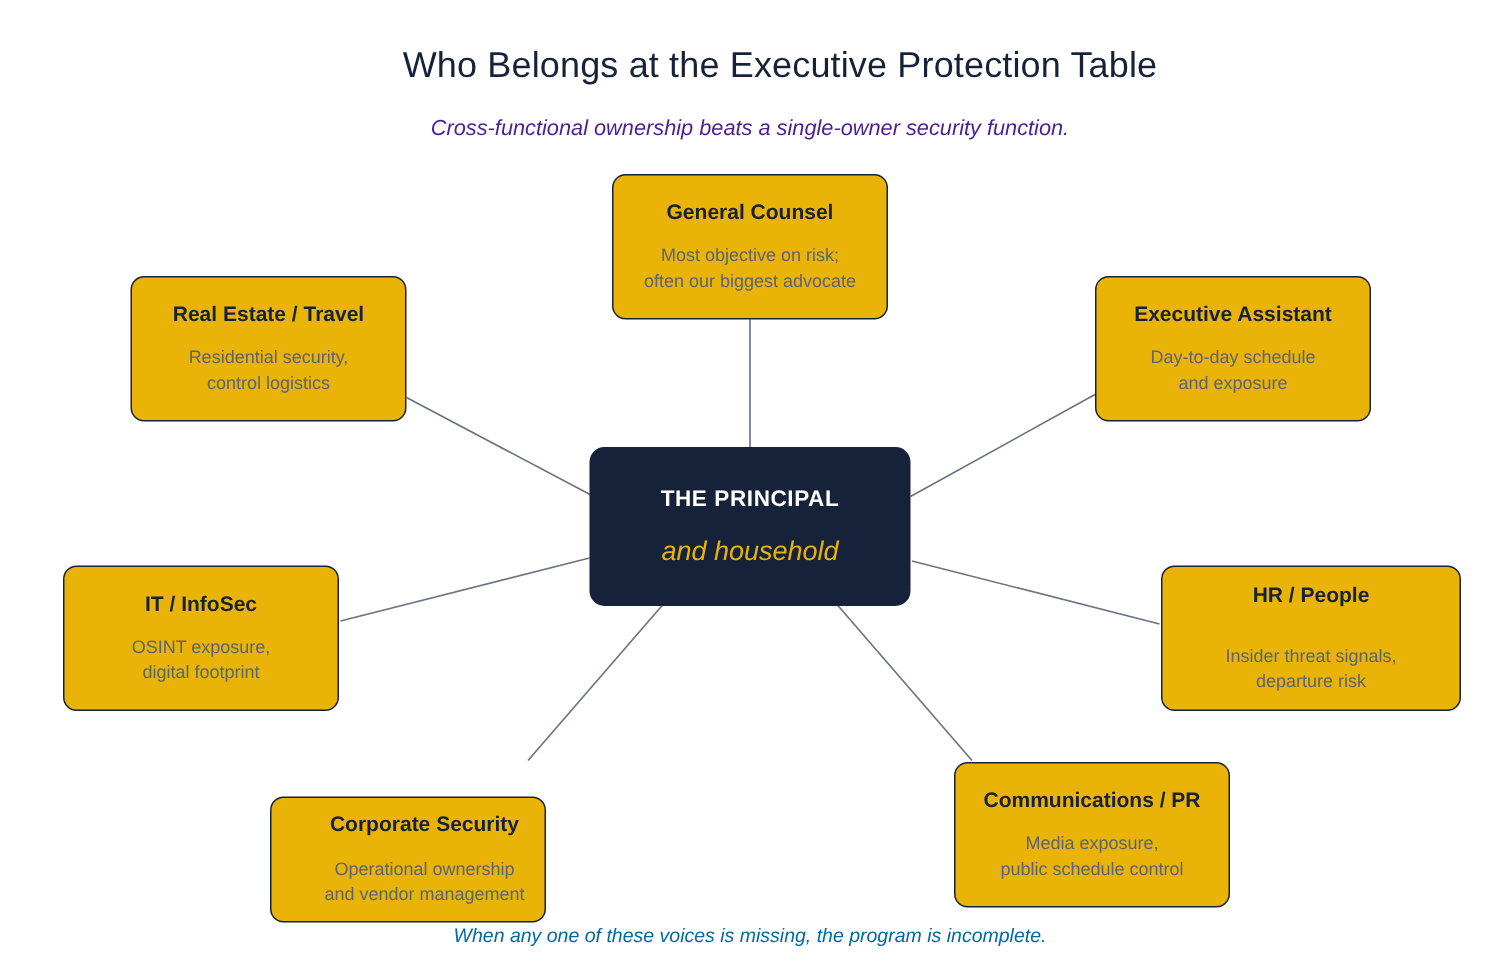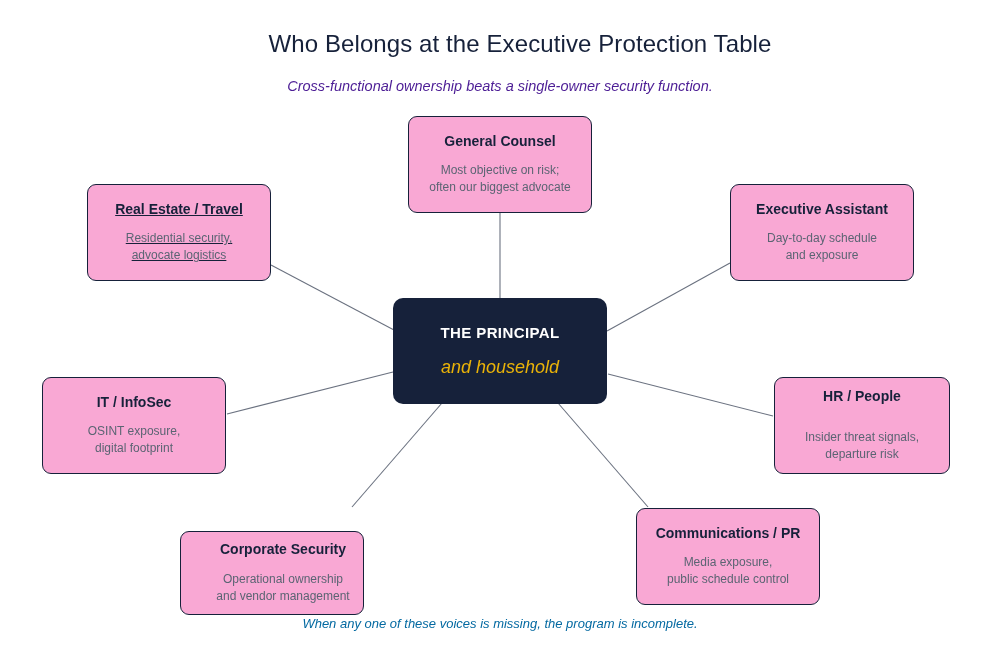--- a/index.html
+++ b/index.html
@@ -56,21 +56,21 @@
     text-align: center;
     font-size: 13px;
     font-style: italic;
     color: #0369a1;
   }
   .node {
     position: absolute;
     box-sizing: border-box;
     border: 1.6px solid #16213a;
     border-radius: 9px;
-    background: #f9a8d4;
+    background: #eab308;
     display: flex;
     flex-direction: column;
     align-items: center;
     justify-content: center;
     text-align: center;
     padding: 6px 10px;
   }
   .node .node-title {
     font-size: 14px;
     font-weight: bold;
@@ -132,39 +132,39 @@
     <div class="center-title">THE PRINCIPAL</div>
     <div class="center-sub">and household</div>
   </div>
 
   <div class="node" style="left:408px; top:116px; width:184px; height:97px;">
     <div class="node-title">General Counsel</div>
     <div class="node-desc">Most objective on risk;
 often our biggest advocate</div>
   </div>
 
-  <div class="node" style="left:87px; top:184px; width:184px; height:97px;text-decoration:underline;">
+  <div class="node" style="left:87px; top:184px; width:184px; height:97px;">
     <div class="node-title">Real Estate / Travel</div>
     <div class="node-desc">Residential security,
-advocate logistics</div>
+control logistics</div>
   </div>
 
   <div class="node" style="left:730px; top:184px; width:184px; height:97px;">
     <div class="node-title">Executive Assistant</div>
     <div class="node-desc">Day-to-day schedule
 and exposure</div>
   </div>
 
   <div class="node" style="left:42px; top:377px; width:184px; height:97px;">
     <div class="node-title">IT / InfoSec</div>
     <div class="node-desc">OSINT exposure,
 digital footprint</div>
   </div>
 
-  <div class="node" style="left:774px; top:377px; width:176px; height:97px;gap:11px;">
+  <div class="node" style="left:774px; top:377px; width:200px; height:97px;gap:11px;">
     <div class="node-title">HR / People</div>
     <div class="node-desc">Insider threat signals,
 departure risk</div>
   </div>
 
   <div class="node" style="left:180px; top:531px; width:184px; height:84px;padding-left:32px;">
     <div class="node-title">Corporate Security</div>
     <div class="node-desc">Operational ownership
 and vendor management</div>
   </div>

